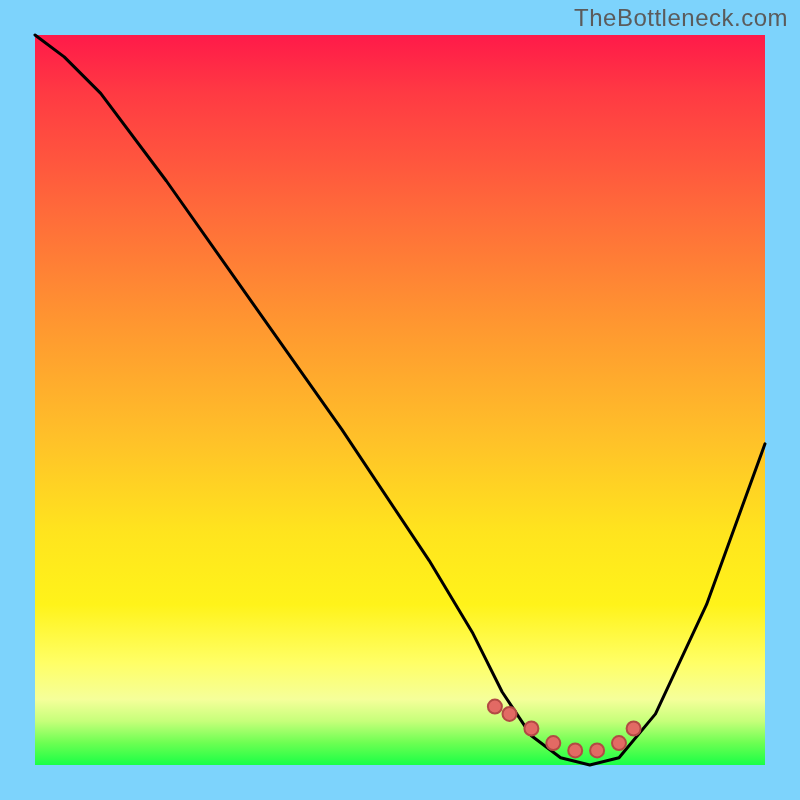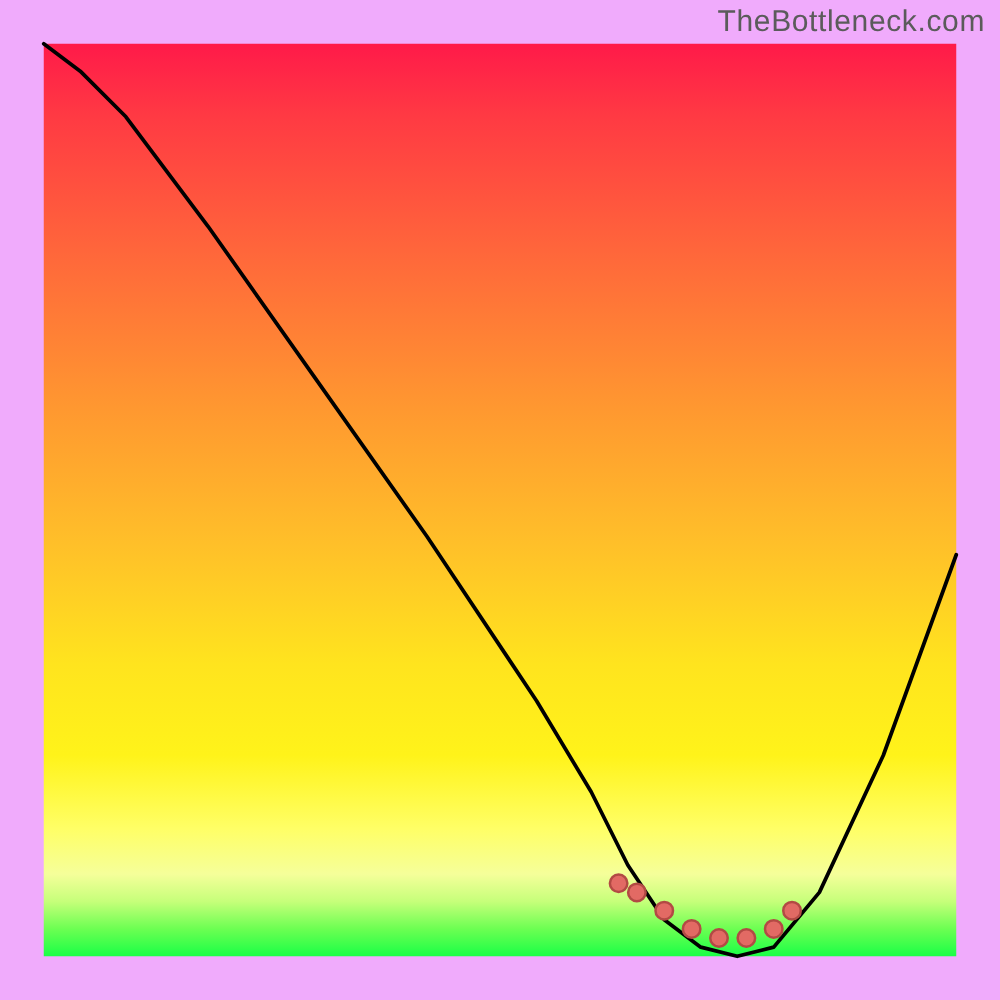--- a/index.html
+++ b/index.html
@@ -8,21 +8,21 @@
     width: 800px;
     height: 800px;
     background: #000;
     overflow: hidden;
     font-family: Arial, Helvetica, sans-serif;
   }
   .outer {
     position: relative;
     width: 800px;
     height: 800px;
-    background: #f0abfc;
+    background: #7dd3fc;
   }
   .watermark {
     position: absolute;
     top: 4px;
     right: 12px;
     color: #5b5b5b;
     font-size: 24px;
     font-weight: 500;
     letter-spacing: 0.5px;
   }

